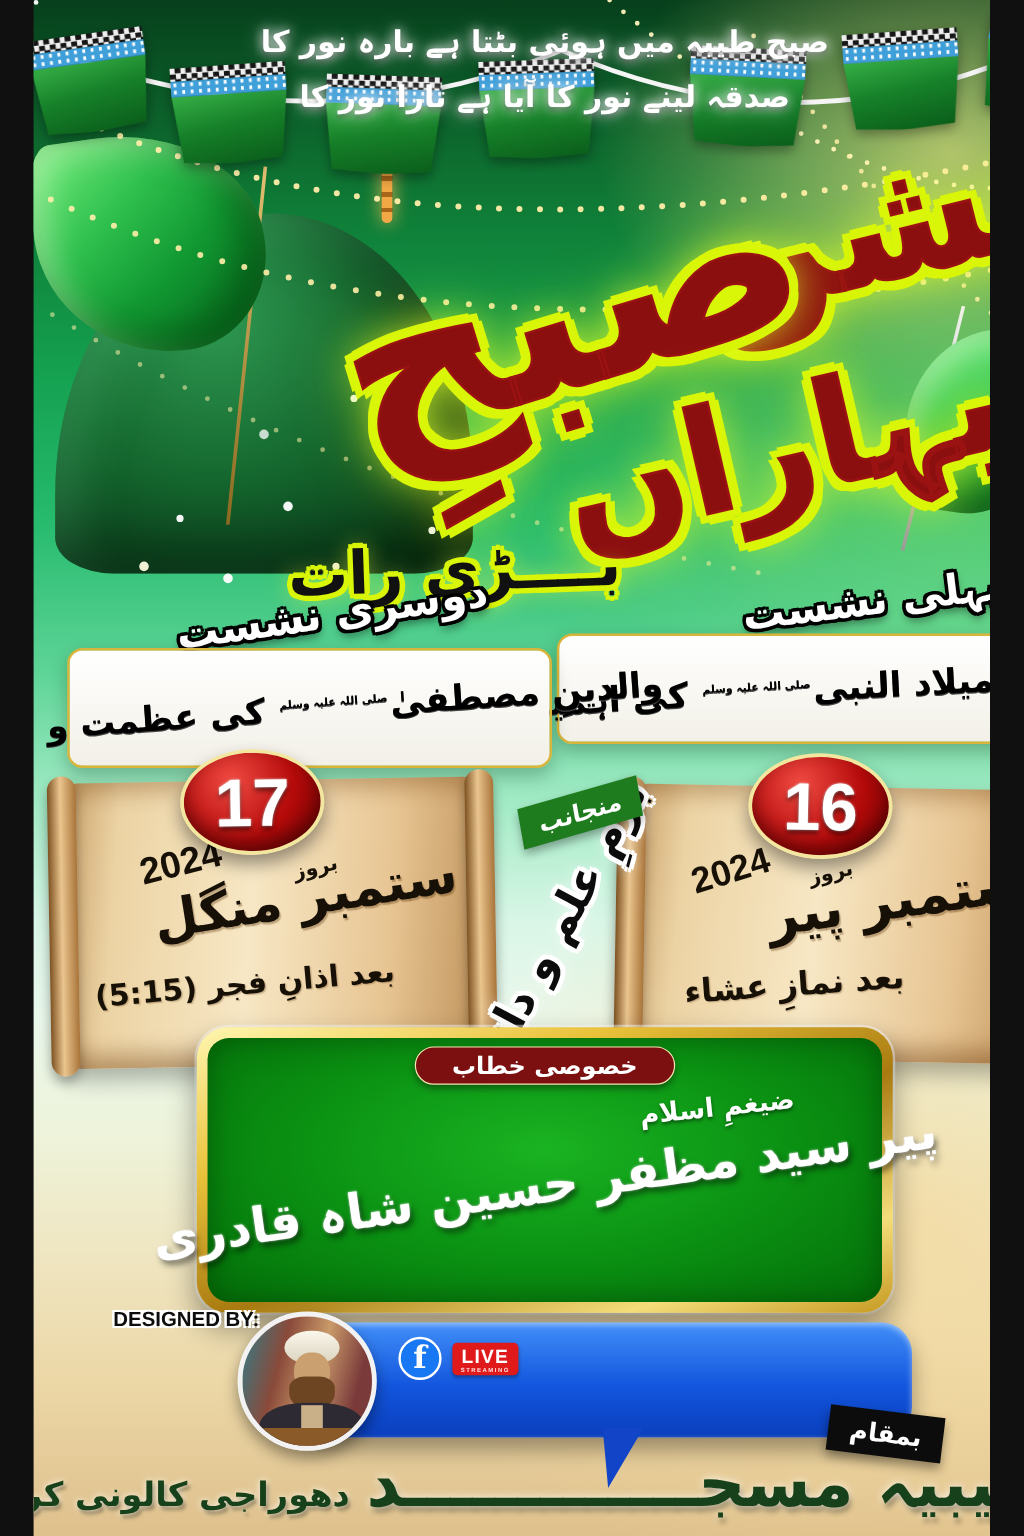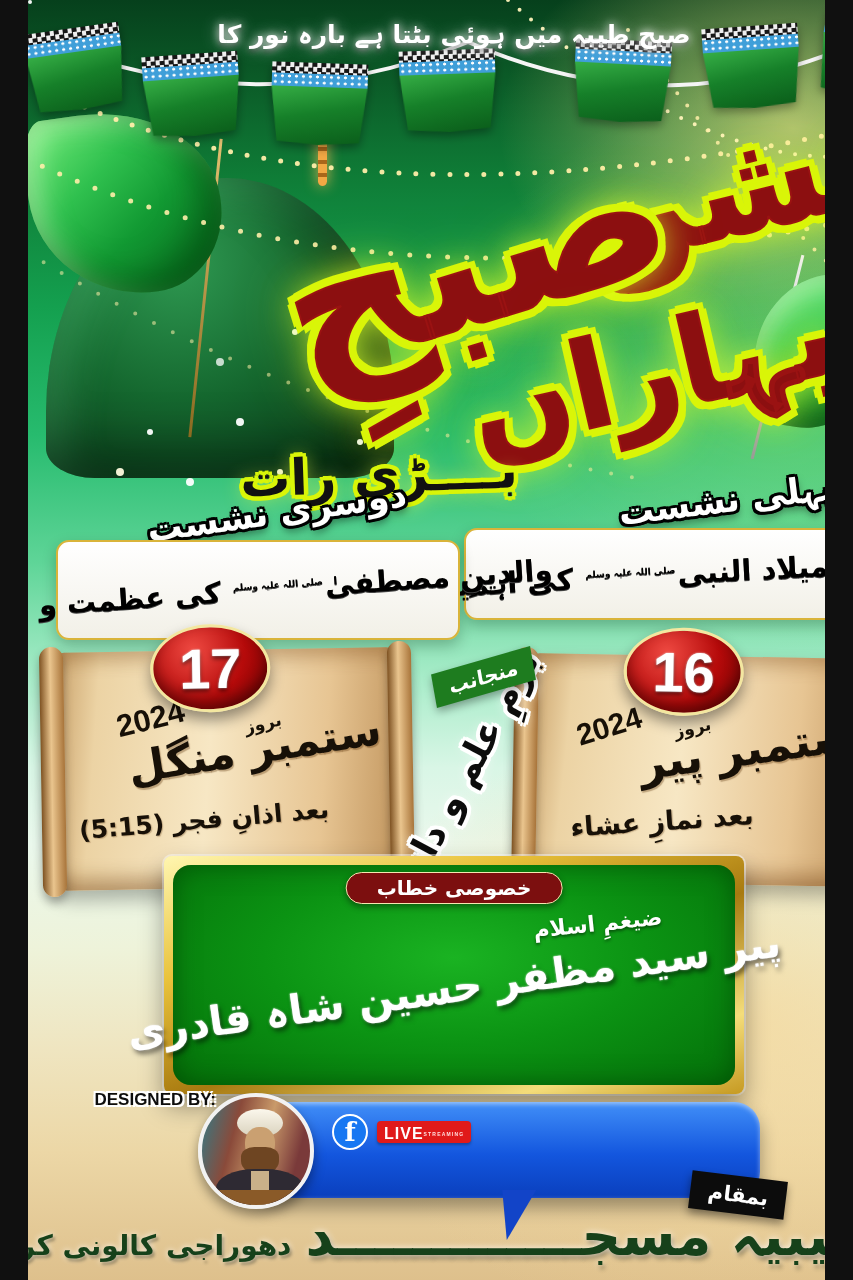--- a/index.html
+++ b/index.html
@@ -132,21 +132,21 @@
   .scroll-1 .sc-time{ left:8%; top:65%; font-size:25px; transform:rotate(-4deg); }
   
   .org-label{ position:absolute; left:404px; top:660px; z-index:6; background:#1e7c1f; color:#fff;
     font-size:20px; font-weight:bold; padding:5px 16px; transform:rotate(-16deg) skewX(-6deg);
     box-shadow:0 4px 8px rgba(0,0,0,.35); direction:rtl; }
   .org-name-box{ position:absolute; left:352px; top:688px; width:160px; height:190px; z-index:5; }
   .org-name{ position:absolute; left:50%; top:50%; transform:translate(-50%,-50%) rotate(-62deg);
     white-space:nowrap; font-size:37px; font-weight:bold; direction:rtl; }
   
   .g-outer{ position:absolute; left:136px; top:856px; width:580px; height:238px; z-index:5;
-    padding:9px; border-radius:8px;
+    padding:9px; border-radius:26px;
     background: linear-gradient(160deg,#fff6b0 0%, #e9c23a 28%, #a87a10 55%, #f4dd7a 82%, #c69a22 100%);
     box-shadow: 0 12px 24px rgba(0,0,0,.38), 0 0 0 2px rgba(255,255,255,.5); }
   .g-inner{ width:100%; height:100%; border-radius:18px; position:relative;
     background: radial-gradient(ellipse at 50% 42%, #1ab322 0%, #0b9313 48%, #046f09 100%);
     box-shadow: inset 0 0 26px rgba(0,60,0,.55); }
   .kh-pill{ position:absolute; top:7px; left:50%; transform:translateX(-50%); background:#7c0f0f;
     border:1.5px solid #f5e7b0; border-radius:999px; padding:3px 30px; color:#fff; font-size:20px;
     font-weight:bold; white-space:nowrap; direction:rtl; letter-spacing:2px; box-shadow:0 3px 6px rgba(0,0,0,.4); }
   .zaigham{ position:absolute; top:46px; right:72px; color:#fff; font-size:22px; font-weight:bold;
     transform:rotate(-6deg); direction:rtl; text-shadow:0 2px 3px rgba(0,0,0,.45); }
@@ -184,21 +184,21 @@
   .av-robe{ position:absolute; left:14px; top:72px; width:88px; height:44px;
     border-radius:44% 44% 0 0; background:#2e2a33; }
   .av-vest{ position:absolute; left:49px; top:74px; width:18px; height:36px; background:#c9b089; }
   .av-desk{ position:absolute; left:0; bottom:0; width:100%; height:15px; background:#8a5a28; }
   .fb-line1{ display:flex; align-items:center; gap:9px; margin:12px 0 0 78px;
     font-family:"Liberation Sans",sans-serif; }
   .fb-circle{ width:36px; height:36px; border-radius:50%; background:#1877f2; border:2px solid #fff;
     display:flex; align-items:center; justify-content:center; color:#fff; font-weight:bold;
     font-family:"DejaVu Serif",serif; font-size:26px; line-height:1; }
   .live-badge{ background:#e01a1a; border-radius:4px; padding:5px 7px 1px; display:flex;
-    flex-direction:row; align-items:center; line-height:1; box-shadow:0 2px 3px rgba(0,0,0,.3); }
+    flex-direction:column; align-items:center; line-height:1; box-shadow:0 2px 3px rgba(0,0,0,.3); }
   .live-word{ color:#fff; font-weight:800; font-size:16px; letter-spacing:1px; }
   .streaming-word{ color:#ffdede; font-weight:700; font-size:5px; letter-spacing:1.2px; }
   .fb-t1{ color:#fff; font-weight:800; font-size:30px; letter-spacing:.5px;
     text-shadow:0 2px 3px rgba(0,0,0,.35); }
   .fb-t2{ margin:0 0 0 80px; color:#fff; font-weight:800; font-size:34px; letter-spacing:.5px;
     font-family:"Liberation Sans",sans-serif; text-shadow:0 2px 3px rgba(0,0,0,.35); }
   
   .venue-label{ position:absolute; left:662px; top:1176px; z-index:7; background:#0c0c0c; color:#fff;
     font-size:21px; font-weight:bold; padding:7px 18px; transform:rotate(7deg); direction:rtl;
     box-shadow:0 5px 9px rgba(0,0,0,.4); }
@@ -262,20 +262,21 @@
       <div class="cloth"></div>
     </div>
   <div class="flag" style="left:792px; top:16px; transform:rotate(10deg);">
       <div class="checker"></div>
       <div class="blueband"></div>
       <div class="cloth"></div>
     </div>
 
   <div class="couplet">
     <div>صبح طیبہ میں ہوئی بٹتا ہے بارہ نور کا</div>
+    <div>صدقہ لینے نور کا آیا ہے تارا نور کا</div>
   </div>
 
   <div class="title-word t-jashn">جشن</div>
   <div class="title-word t-subh">صبحِ</div>
   <div class="title-word t-baharan">بہاراں</div>
   <div class="subtitle o-yellow">بــــڑی رات</div>
 
   <div class="sess-heading sess-0-heading o-black">پہلی نشست</div>
   <div class="sess-box sess-0-box">
     <div class="sess-topic">

